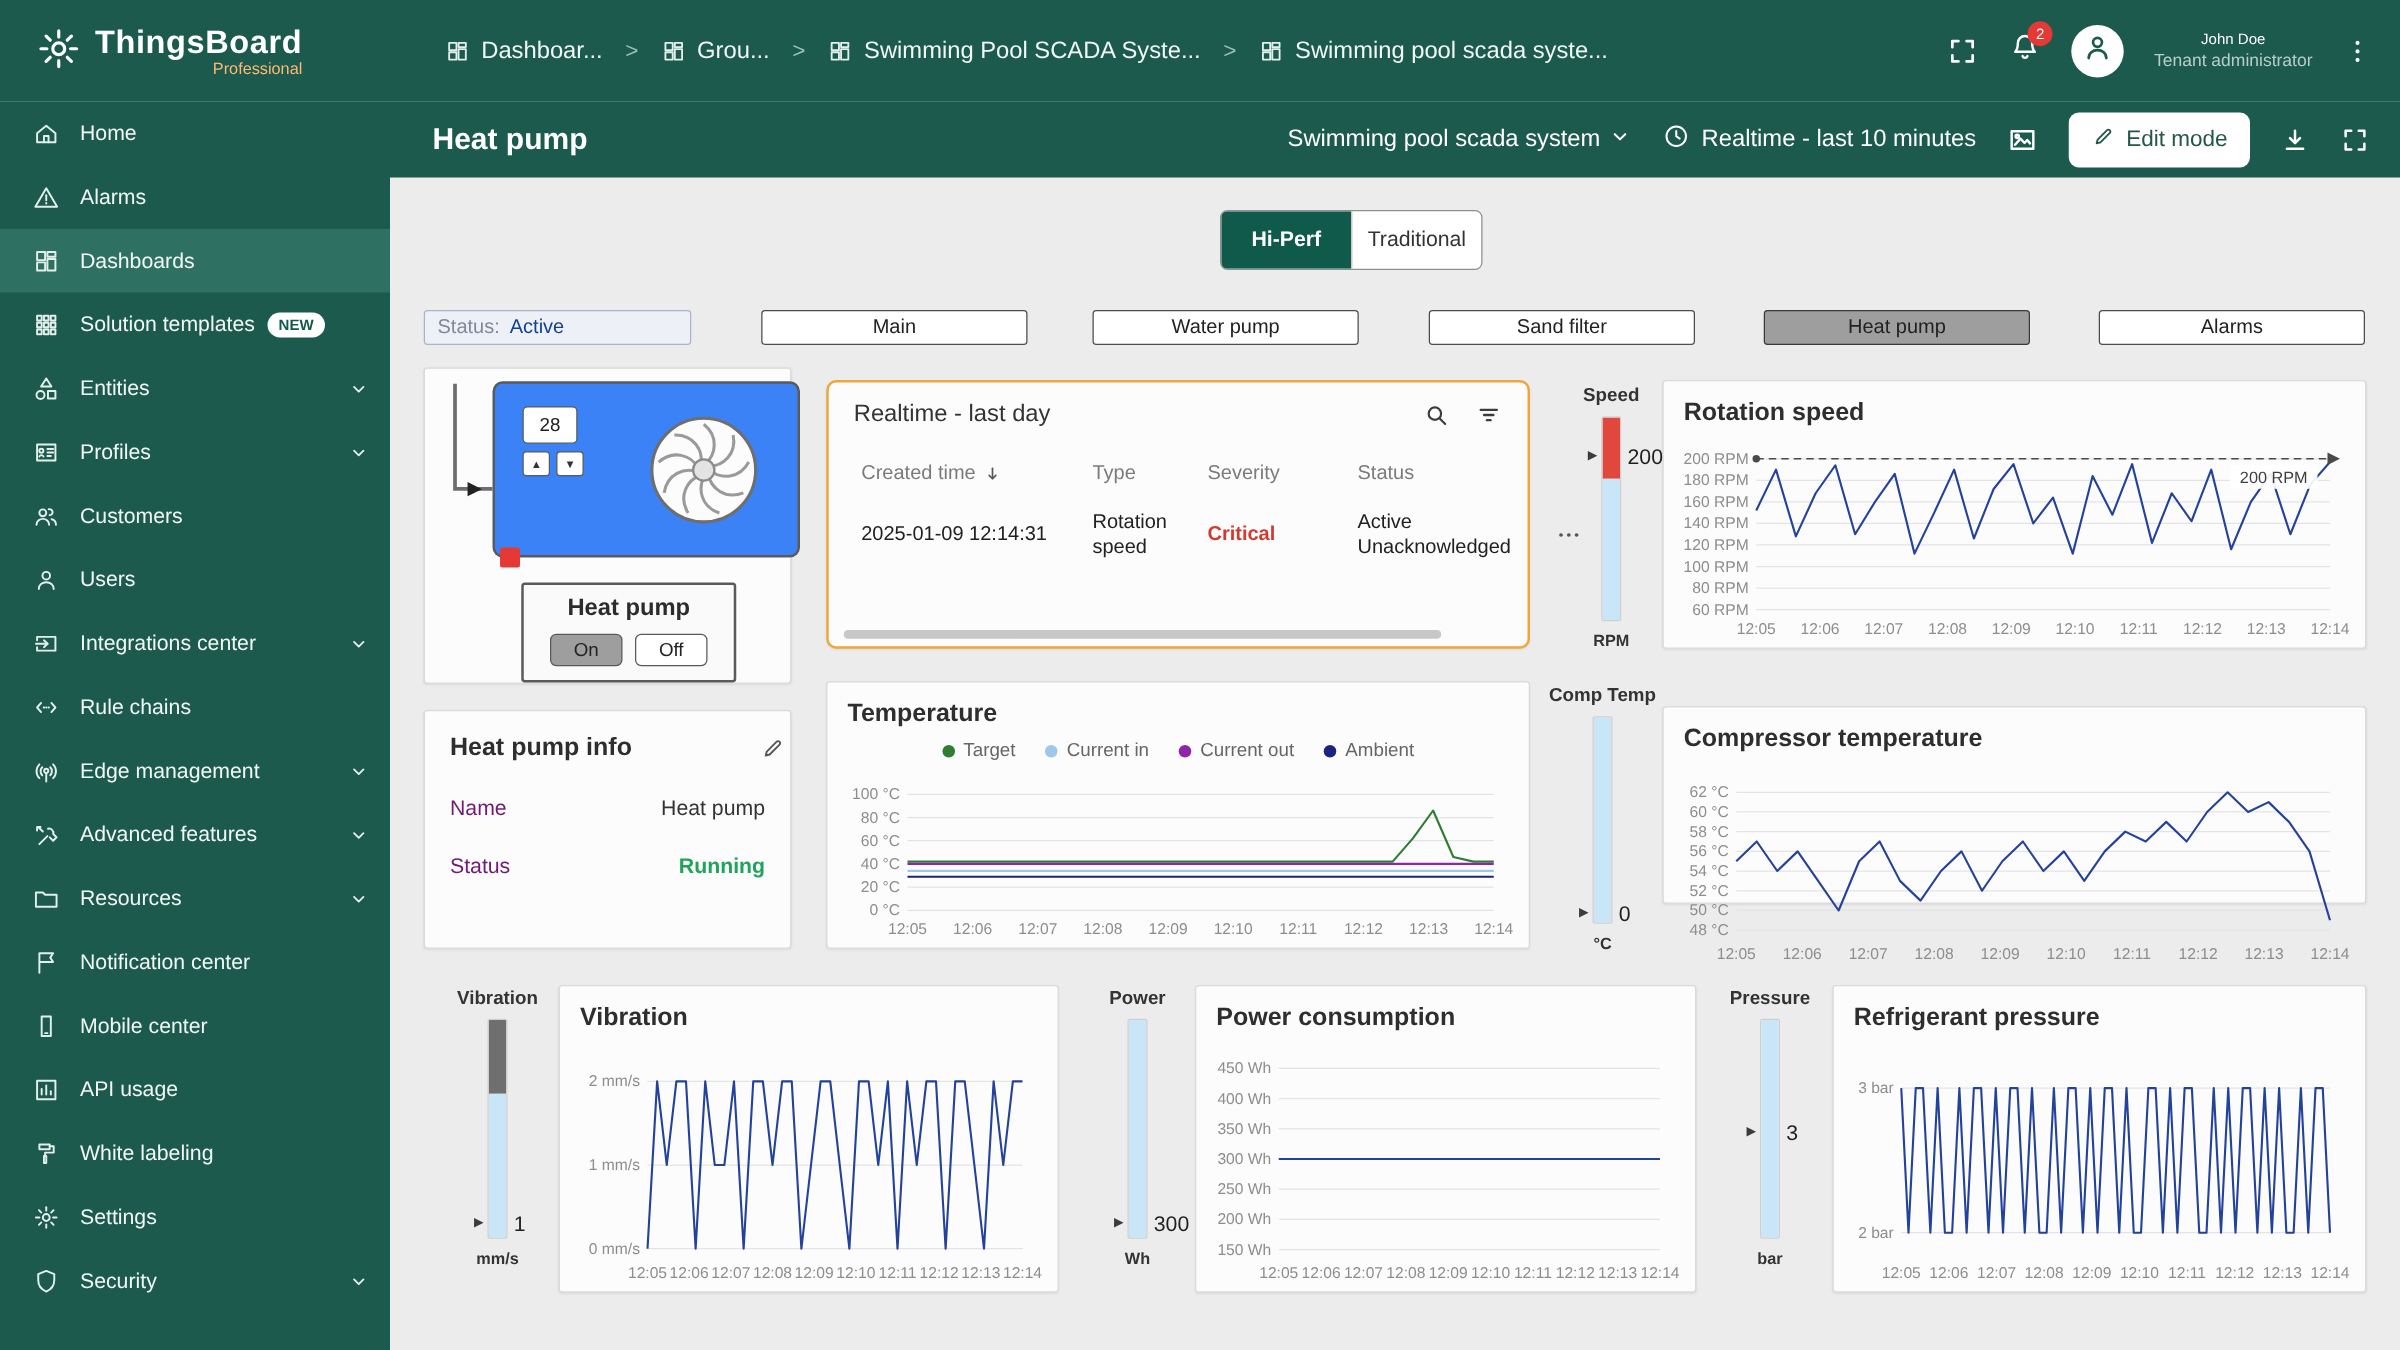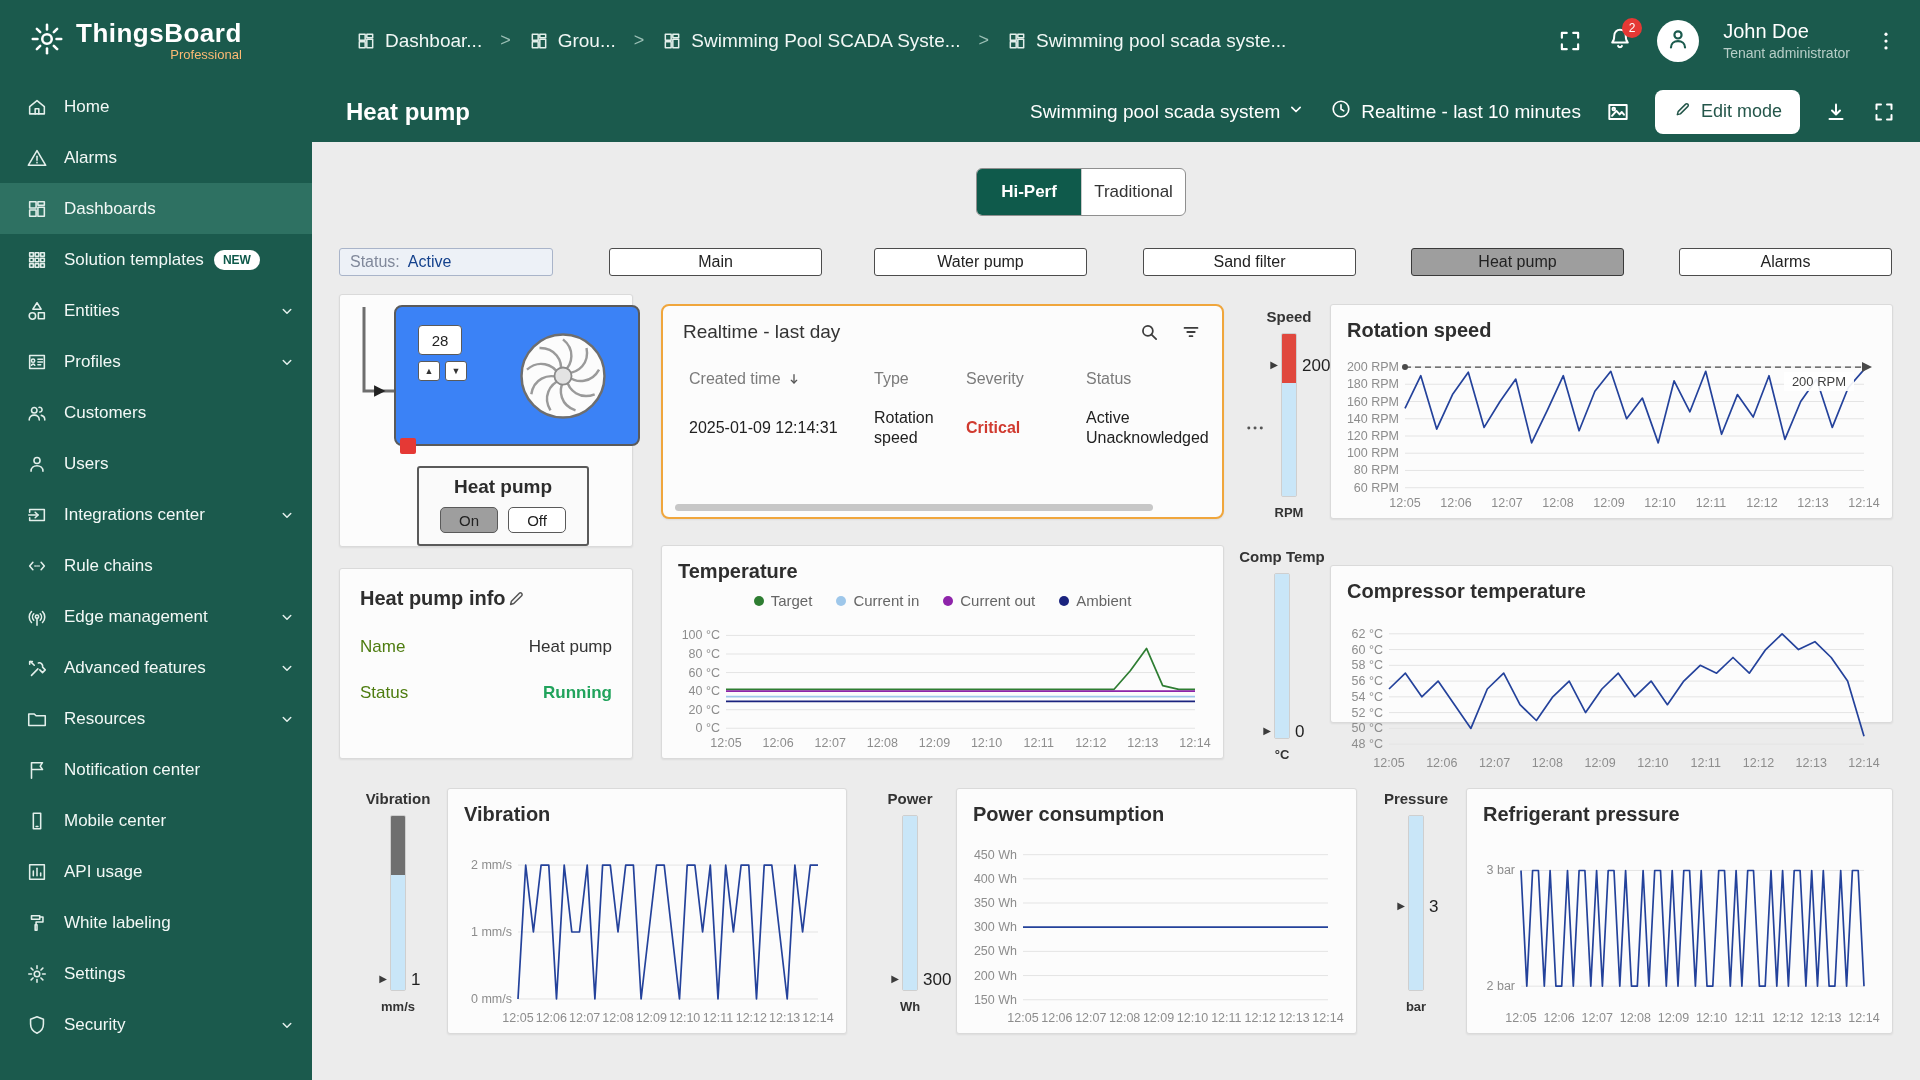--- a/index.html
+++ b/index.html
@@ -18,21 +18,21 @@
   .crumb svg{color:#e3efeb;}
   .crumb-sep{color:#9cc0b6;margin:0 18px;font-size:18px;}
   .top-right{position:absolute;right:22px;top:0;height:81px;display:flex;align-items:center;gap:24px;}
   .tbtn{display:flex;align-items:center;cursor:pointer;color:#fff;}
   .bell-wrap{position:relative;display:flex;cursor:pointer;}
   .badge{position:absolute;top:-8px;right:-9px;background:#e53935;color:#fff;font-size:12px;
     min-width:20px;height:20px;border-radius:10px;display:flex;align-items:center;justify-content:center;padding:0 4px;}
   .avatar{width:42px;height:42px;border-radius:50%;background:#fff;color:#1b5a4d;
     display:flex;align-items:center;justify-content:center;cursor:pointer;}
   .user{line-height:1.3;}
-  .uname{font-size:20px;color:#fff;}
+  .uname{font-size:12px;color:#fff;text-align:center;}
   .urole{font-size:14px;color:#b7cec8;}
   
   .sidebar{position:absolute;top:81px;left:0;width:312px;bottom:0;background:#1b5a4d;z-index:15;overflow:hidden;}
   .sb-item{display:flex;align-items:center;height:51px;padding:0 16px 0 26px;color:#f2f8f6;font-size:17px;cursor:pointer;}
   .sb-item svg{margin-right:16px;color:#e3efeb;flex:0 0 auto;}
   .sb-item.selected{background:#2e7162;}
   .sb-label{white-space:nowrap;}
   .sb-badge{background:#fff;color:#0f5a4b;font-size:12px;font-weight:700;padding:3px 9px;border-radius:10px;margin-left:10px;}
   .sb-chev{margin-left:auto;color:#cfe0db;display:flex;}
   .sb-chev svg{margin-right:0;}
@@ -97,25 +97,25 @@
   .aw-table{position:absolute;left:8px;right:8px;top:54px;}
   .tr{display:grid;grid-template-columns:185px 92px 120px 158px 1fr;align-items:center;padding:0 10px 0 18px;}
   .th{color:#7b7b7b;font-size:16px;display:flex;align-items:center;gap:5px;height:38px;cursor:pointer;}
   .th svg{color:#555;}
   .td{font-size:16px;color:#212121;padding:10px 10px 10px 0;line-height:1.25;}
   .td.sev{color:#d03a2f;font-weight:700;}
   .td.act{justify-self:end;color:#555;cursor:pointer;display:flex;}
   .aw-scroll{position:absolute;left:12px;bottom:6px;width:478px;height:7px;background:#c7c7c7;border-radius:4px;cursor:pointer;}
   
   .info-card{left:27px;top:426px;width:294px;height:191px;}
-  .ic-head{display:flex;justify-content:flex-start;align-items:center;padding:18px 4px 14px 20px;}
+  .ic-head{display:flex;justify-content:space-between;align-items:center;padding:18px 4px 14px 20px;}
   .ic-title{font-size:20px;font-weight:700;color:#2e2e2e;}
   .ic-edit{color:#555;cursor:pointer;display:flex;}
   .ic-row{display:flex;justify-content:space-between;padding:13px 20px;font-size:17px;}
-  .ic-label{color:#4d7c0f;}
+  .ic-label{color:#701a75;}
   .ic-value{color:#333;}
   .ic-value.green{color:#21a35c;font-weight:600;}
   
   .gauge{position:absolute;width:84px;display:flex;flex-direction:column;align-items:center;}
   .g-label{font-size:15px;font-weight:700;color:#333;white-space:nowrap;}
   .g-body{position:relative;align-self:stretch;flex:1;margin-top:8px;}
   .g-bar{position:absolute;left:50%;top:0;bottom:0;width:16px;transform:translateX(-50%);
     display:flex;flex-direction:column;border-radius:2px;overflow:hidden;background:#e8e8e8;border:1px solid #cfcfcf;}
   .g-bar>div{flex:0 0 auto;width:100%;}
   .g-marker{position:absolute;left:0;right:0;height:0;}

